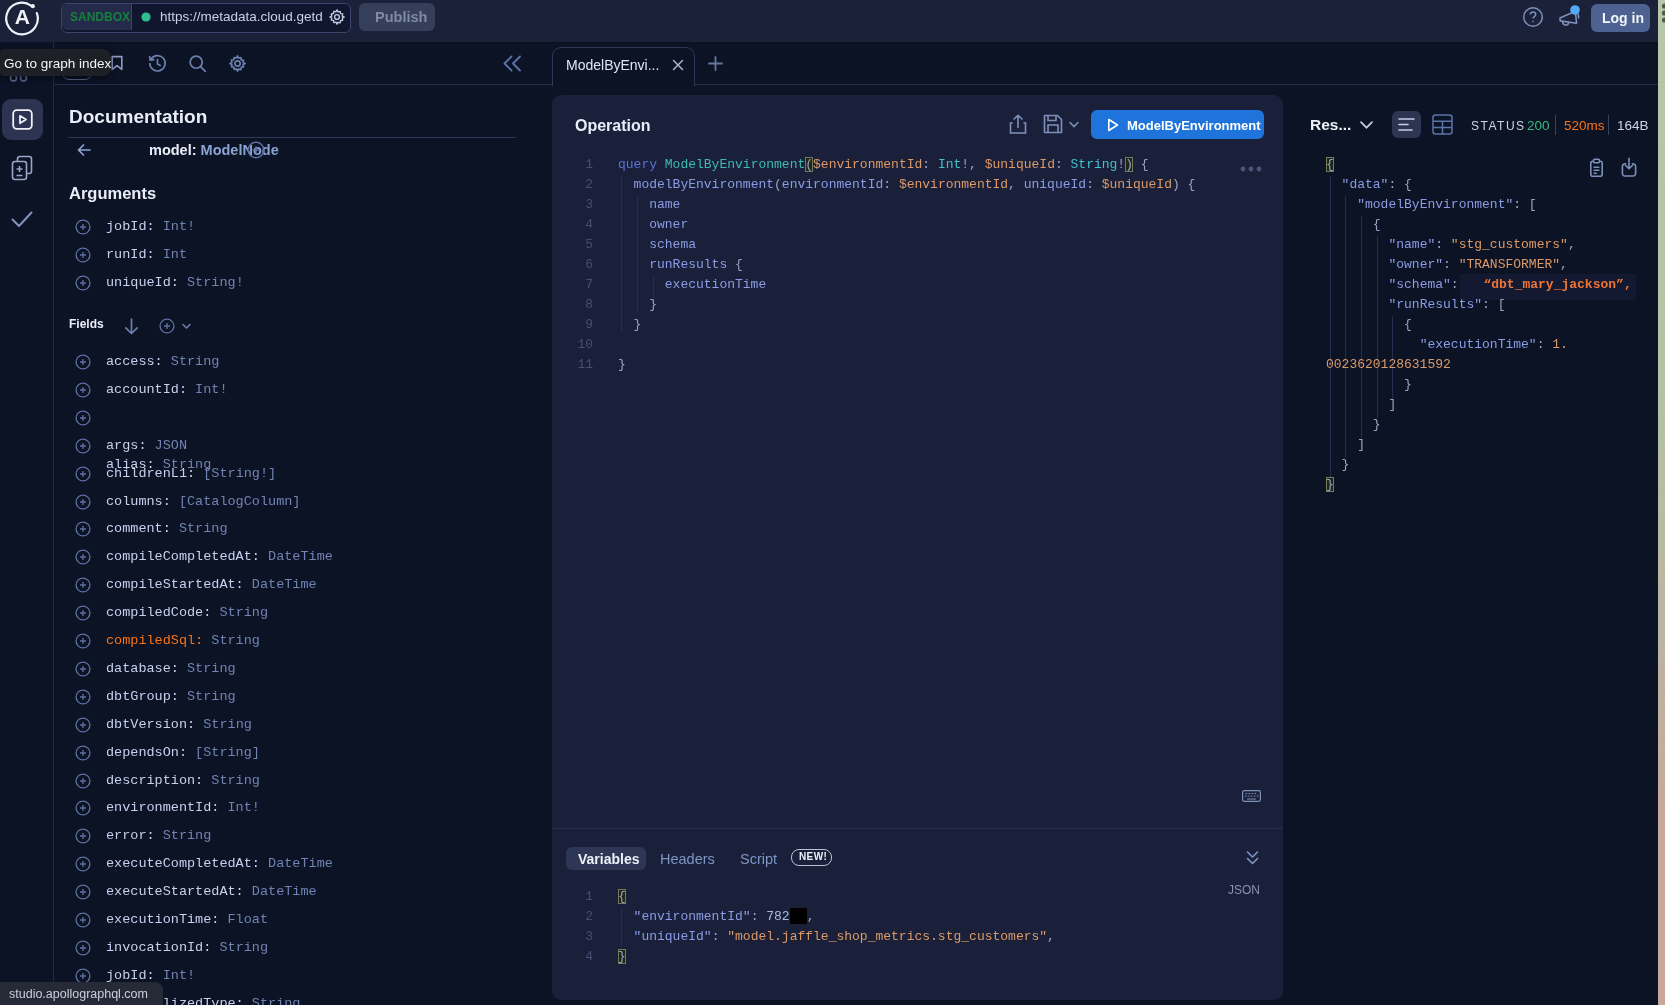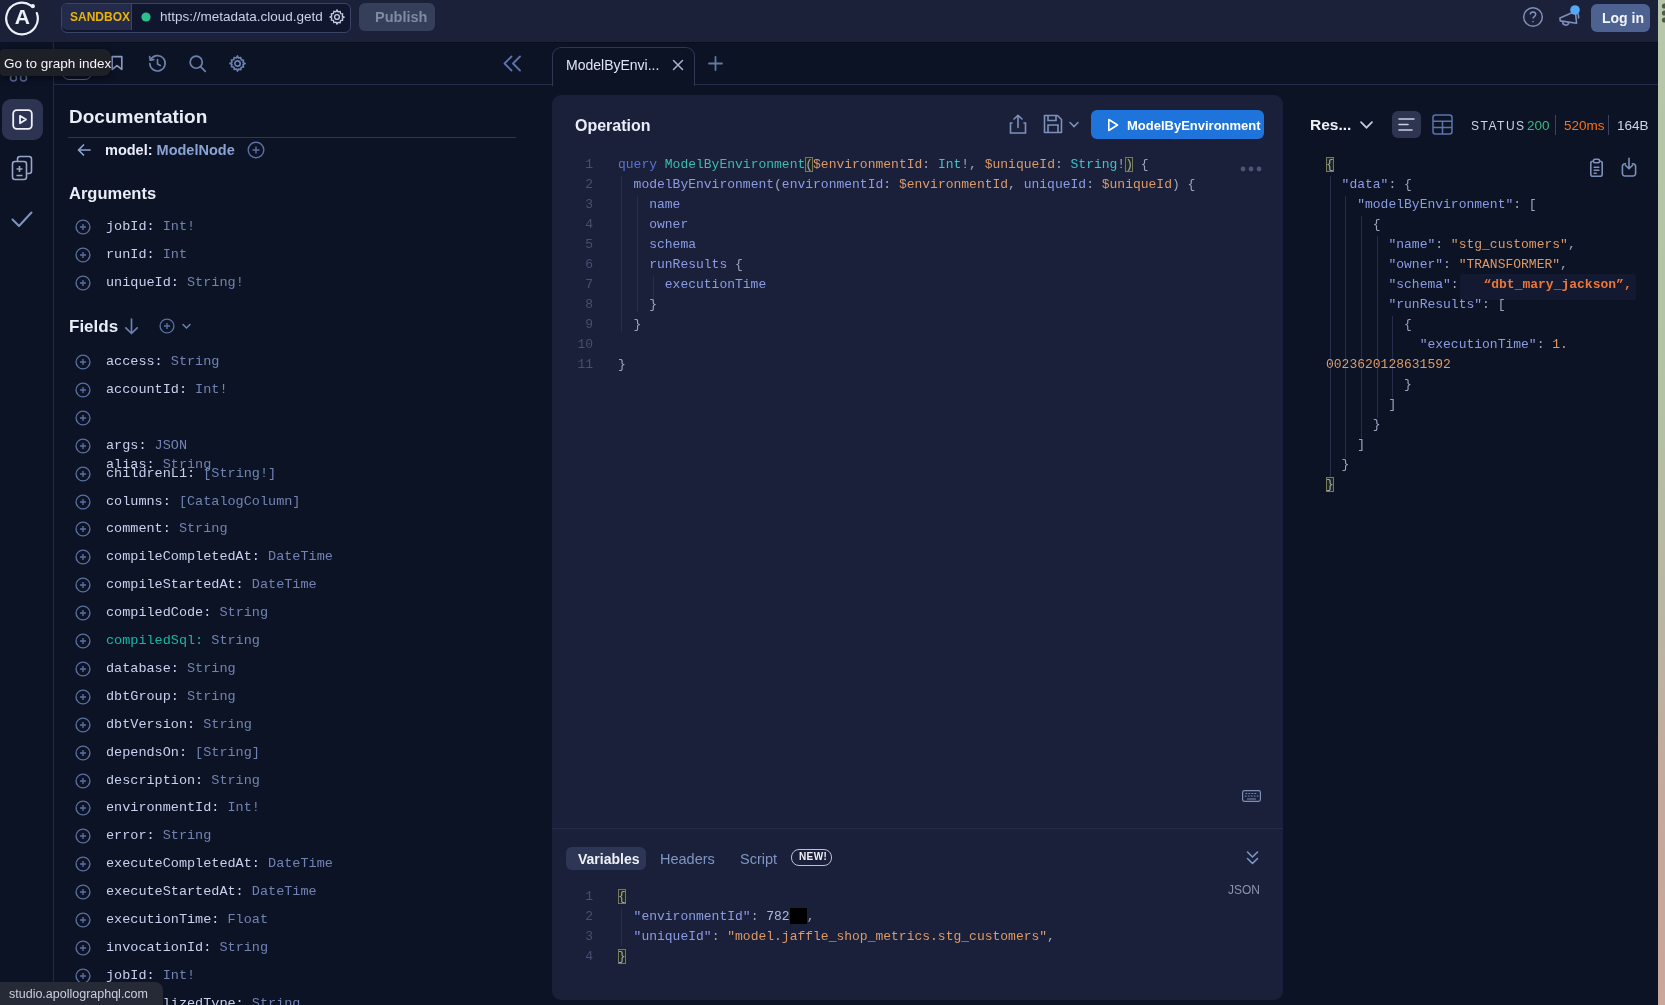--- a/index.html
+++ b/index.html
@@ -5,21 +5,21 @@
 svg{position:absolute;overflow:visible;}
 </style></head><body>
 <div style="position:absolute;left:0;top:0;width:1658px;height:42px;background:#1b2139;border-bottom:1px solid #0a0e1d;"></div>
 <svg style="left:0px;top:0px;" width="44" height="40" viewBox="0 0 44 40">
 <path d="M 36.85 13.1 A 15.8 15.8 0 1 1 31.06 5.56" fill="none" stroke="#eef1f8" stroke-width="2.2" stroke-linecap="round"></path>
 <circle cx="32.8" cy="6.2" r="2.1" fill="#eef1f8"></circle>
 <text x="22.3" y="24.3" font-family="Liberation Sans, sans-serif" font-size="21" font-weight="bold" fill="#eef1f8" text-anchor="middle">A</text>
 </svg>
 <div style="position:absolute;left:61px;top:3px;width:288px;height:28px;border:1px solid #3b4569;border-radius:6px;background:#10162e;"></div>
 <div style="position:absolute;left:62px;top:4px;width:69px;height:26px;background:#242b4a;border-right:1px solid #3b4569;border-radius:5px 0 0 5px;"></div>
-<div style="position:absolute;left:70px;top:10px;font-family:'Liberation Sans', sans-serif;font-size:12px;font-weight:700;color:#eab308;white-space:pre;letter-spacing:0px;">SANDBOX</div>
+<div style="position:absolute;left:70px;top:10px;font-family:'Liberation Sans', sans-serif;font-size:12px;font-weight:700;color:#15803d;white-space:pre;letter-spacing:0px;">SANDBOX</div>
 <svg style="left:141px;top:12px;" width="10" height="10">
     <circle cx="5" cy="5" r="4.6" fill="#2dc08d"></circle>
   </svg>
 <div style="position:absolute;left:160px;top:9px;font-family:'Liberation Sans', sans-serif;font-size:13.5px;font-weight:400;color:#c8d1e8;white-space:pre;width:164px;overflow:hidden;">https://metadata.cloud.getd</div>
 <svg style="left:328px;top:8px;" width="18" height="18" viewBox="0 0 24 24" fill="none" stroke="#c2cbe2" stroke-width="1.8">
 <circle cx="12" cy="12" r="3.2"></circle>
 <path d="M12 2.5l1.3 2.6 2.9-.6 .5 2.9 2.9 .5-.6 2.9 2.6 1.3-2.6 1.3 .6 2.9-2.9 .5-.5 2.9-2.9-.6L12 21.5l-1.3-2.6-2.9 .6-.5-2.9-2.9-.5 .6-2.9L2.4 12 5 10.7l-.6-2.9 2.9-.5 .5-2.9 2.9 .6z" stroke-linejoin="round"></path>
 </svg>
 <div style="position:absolute;left:359px;top:3px;width:76px;height:28px;background:#363f5a;border-radius:6px;"></div>
 <div style="position:absolute;left:375px;top:9px;font-family:'Liberation Sans', sans-serif;font-size:14.5px;font-weight:700;color:#7f8aa3;white-space:pre;">Publish</div>
@@ -83,27 +83,27 @@
     <path d="M1.5 1.5l9 9M10.5 1.5l-9 9" stroke-linecap="round"></path>
   </svg>
 <svg style="left:708px;top:56px;" width="15" height="15" viewBox="0 0 15 15" stroke="#64779f" stroke-width="1.8">
     <path d="M7.5 1v13M1 7.5h13" stroke-linecap="round"></path>
   </svg>
 <div style="position:absolute;left:69px;top:106px;font-family:'Liberation Sans', sans-serif;font-size:19px;font-weight:700;color:#e9edf8;white-space:pre;">Documentation</div>
 <div style="position:absolute;left:68px;top:137px;width:448px;height:1px;background:#2e3755;"></div>
 <svg style="left:76px;top:142px;" width="16" height="16" viewBox="0 0 16 16" fill="none" stroke="#8aa3d3" stroke-width="1.7">
     <path d="M14 8H2.5M7.5 3L2.5 8l5 5" stroke-linecap="round" stroke-linejoin="round"></path>
   </svg>
-<div style="position:absolute;left:105px;top:142px;font-family:'Liberation Sans', sans-serif;font-size:14.5px;font-weight:700;color:#e9edf8;white-space:pre;"><span style="color:#e9edf8;">model:</span> <span style="color:#8aa3d3;">ModelNode</span></div>
+<div style="position:absolute;left:105px;top:142px;font-family:'Liberation Sans', sans-serif;font-size:14.5px;font-weight:700;color:#e9edf8;white-space:pre;"><span style="color:#e9edf8;margin-left:44px;">model:</span> <span style="color:#8aa3d3;">ModelNode</span></div>
 <svg style="left:247px;top:141px;" width="18" height="18" viewBox="0 0 18 18" fill="none" stroke="#5d70a2" stroke-width="1.4">
     <circle cx="9" cy="9" r="7.8"></circle>
     <path d="M9 5.6v6.8M5.6 9h6.8"></path>
   </svg>
 <div style="position:absolute;left:69px;top:184px;font-family:'Liberation Sans', sans-serif;font-size:16.5px;font-weight:700;color:#e9edf8;white-space:pre;">Arguments</div>
-<div style="position:absolute;left:69px;top:317px;font-family:'Liberation Sans', sans-serif;font-size:17px;font-weight:700;color:#e9edf8;white-space:pre;">Fields</div>
+<div style="position:absolute;left:69px;top:317px;font-family:'Liberation Sans', sans-serif;font-size:12px;font-weight:700;color:#e9edf8;white-space:pre;">Fields</div>
 <svg style="left:124px;top:318px;" width="15" height="17" viewBox="0 0 15 17" fill="none" stroke="#6c80ad" stroke-width="1.7">
     <path d="M7.5 1v14M1.8 9.8l5.7 5.7 5.7-5.7" stroke-linecap="round" stroke-linejoin="round"></path>
   </svg>
 <svg style="left:159px;top:318px;" width="16" height="16" viewBox="0 0 18 18" fill="none" stroke="#5d70a2" stroke-width="1.5">
     <circle cx="9" cy="9" r="7.8"></circle>
     <path d="M9 5.6v6.8M5.6 9h6.8"></path>
   </svg>
 <svg style="left:182px;top:323px;" width="9" height="7" viewBox="0 0 9 7" fill="none" stroke="#6c80ad" stroke-width="1.5">
     <path d="M1 1.5l3.5 3.5L8 1.5" stroke-linecap="round"></path>
   </svg>
@@ -169,21 +169,21 @@
 <div style="position:absolute;left:106px;top:575.2px;height:20px;line-height:20px;font-family:'Liberation Mono',monospace;font-size:13.5px;white-space:pre;"><span style="color:#c7d0ee;">compileStartedAt:</span><span style="color:#7183b3;"> DateTime</span></div>
 <svg style="left:75px;top:605.1px;" width="16" height="16" viewBox="0 0 18 18" fill="none" stroke="#5d70a2" stroke-width="1.5">
     <circle cx="9" cy="9" r="7.8"></circle>
     <path d="M9 5.6v6.8M5.6 9h6.8"></path>
   </svg>
 <div style="position:absolute;left:106px;top:603.1px;height:20px;line-height:20px;font-family:'Liberation Mono',monospace;font-size:13.5px;white-space:pre;"><span style="color:#c7d0ee;">compiledCode:</span><span style="color:#7183b3;"> String</span></div>
 <svg style="left:75px;top:633.0px;" width="16" height="16" viewBox="0 0 18 18" fill="none" stroke="#5d70a2" stroke-width="1.5">
     <circle cx="9" cy="9" r="7.8"></circle>
     <path d="M9 5.6v6.8M5.6 9h6.8"></path>
   </svg>
-<div style="position:absolute;left:106px;top:631.0px;height:20px;line-height:20px;font-family:'Liberation Mono',monospace;font-size:13.5px;white-space:pre;"><span style="color:#14b8a6;">compiledSql:</span><span style="color:#7183b3;"> String</span></div>
+<div style="position:absolute;left:106px;top:631.0px;height:20px;line-height:20px;font-family:'Liberation Mono',monospace;font-size:13.5px;white-space:pre;"><span style="color:#f97316;">compiledSql:</span><span style="color:#7183b3;"> String</span></div>
 <svg style="left:75px;top:660.9px;" width="16" height="16" viewBox="0 0 18 18" fill="none" stroke="#5d70a2" stroke-width="1.5">
     <circle cx="9" cy="9" r="7.8"></circle>
     <path d="M9 5.6v6.8M5.6 9h6.8"></path>
   </svg>
 <div style="position:absolute;left:106px;top:658.9px;height:20px;line-height:20px;font-family:'Liberation Mono',monospace;font-size:13.5px;white-space:pre;"><span style="color:#c7d0ee;">database:</span><span style="color:#7183b3;"> String</span></div>
 <svg style="left:75px;top:688.8px;" width="16" height="16" viewBox="0 0 18 18" fill="none" stroke="#5d70a2" stroke-width="1.5">
     <circle cx="9" cy="9" r="7.8"></circle>
     <path d="M9 5.6v6.8M5.6 9h6.8"></path>
   </svg>
 <div style="position:absolute;left:106px;top:686.8px;height:20px;line-height:20px;font-family:'Liberation Mono',monospace;font-size:13.5px;white-space:pre;"><span style="color:#c7d0ee;">dbtGroup:</span><span style="color:#7183b3;"> String</span></div>

